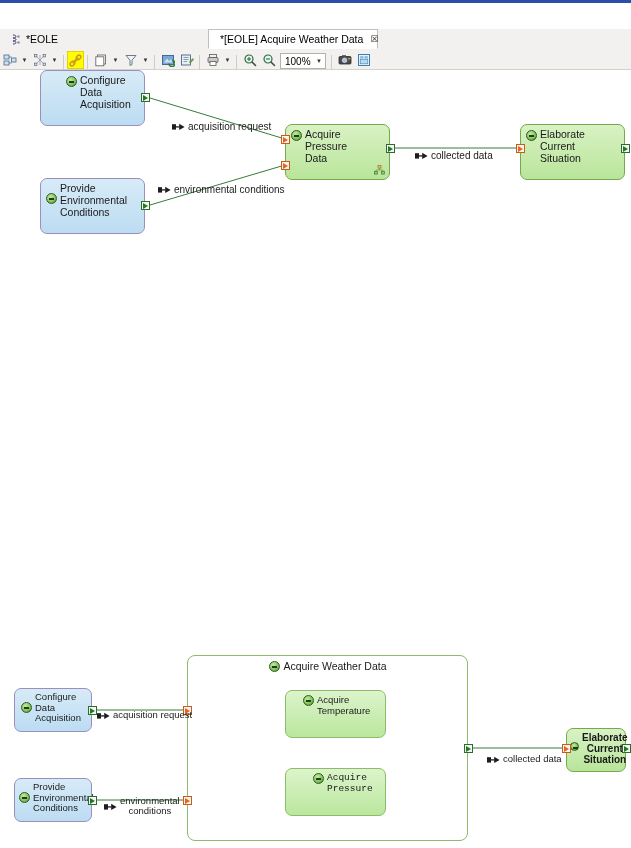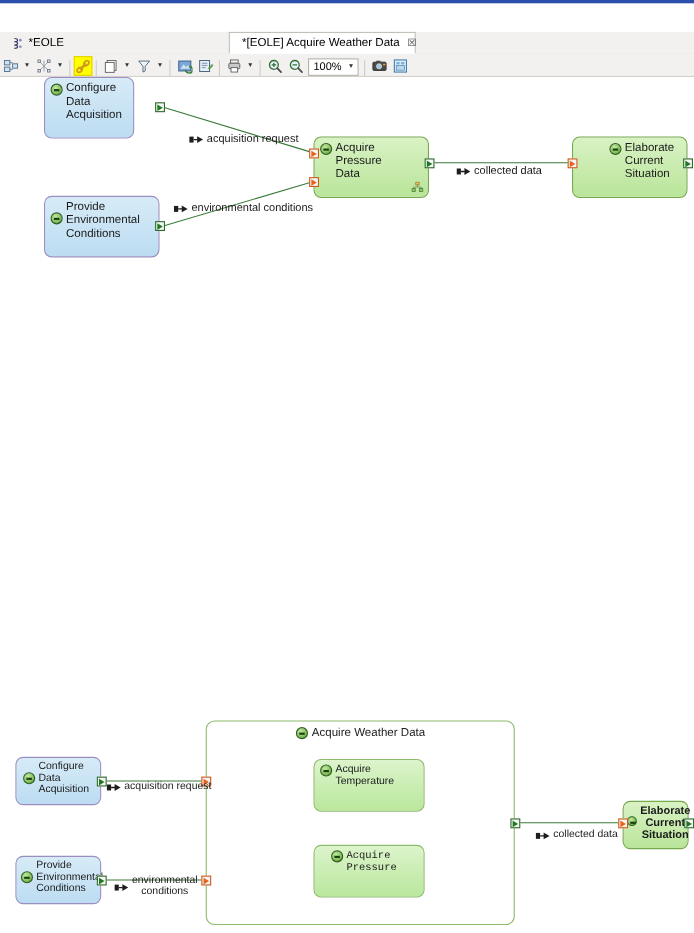--- a/index.html
+++ b/index.html
@@ -137,20 +137,21 @@
     background: linear-gradient(to bottom, #d7ebf7 0%, #bcdcf2 100%);
     border: 1px solid #9a8fc0;
   }
   .node-green {
     background: linear-gradient(to bottom, #d9f2c4 0%, #b9e59a 100%);
     border: 1px solid #76a84e;
   }
   .node-green-light {
     background: linear-gradient(to bottom, #dcf4cb 0%, #bae79d 100%);
     border: 1px solid #8cbb6b;
+    padding-left: 12px;
   }
   .node-container {
     background: #ffffff;
     border: 1px solid #8cbb6b;
     border-radius: 8px;
   }
   .node-hdr {
     display: flex;
     align-items: flex-start;
     gap: 3px;
@@ -411,21 +412,21 @@
 
     <path d="M390 78 L521 78" stroke="#3a7a3a" stroke-width="1" fill="none"></path>
 
     <path d="M93 640 L188 640" stroke="#3a7a3a" stroke-width="1" fill="none"></path>
 
     <path d="M93 730 L188 730" stroke="#3a7a3a" stroke-width="1" fill="none"></path>
 
     <path d="M468 678 L567 678" stroke="#3a7a3a" stroke-width="1" fill="none"></path>
   </svg>
 
-  <div class="node node-blue" style="left:40px; top:0px; width:82px; height:56px;">
+  <div class="node node-blue" style="left:40px; top:0px; width:105px; height:56px;padding-left:20px;">
     <div class="node-hdr">
       <span class="fn-icon"></span>
       <span class="node-label">Configure Data
 Acquisition</span>
     </div>
   </div>
   <div class="port port-out" style="left:141px; top:23px;"></div>
 
   <div class="node node-blue" style="left:40px; top:108px; width:105px; height:56px;">
     <div class="node-hdr">
@@ -447,21 +448,21 @@
       <rect x="4" y="0.5" width="3" height="2.6" fill="#f0c060" stroke="#8a6a1a" stroke-width="0.6"></rect>
       <rect x="0.5" y="6.5" width="3" height="2.6" fill="#8fc76a" stroke="#3f6f28" stroke-width="0.6"></rect>
       <rect x="7.5" y="6.5" width="3" height="2.6" fill="#8fc76a" stroke="#3f6f28" stroke-width="0.6"></rect>
       <path d="M5.5 3.1 V5 M2 6.5 V5 H9 V6.5" fill="none" stroke="#5a7a4a" stroke-width="0.6"></path>
     </svg>
   </div>
   <div class="port port-in" style="left:281px; top:65px;"></div>
   <div class="port port-in" style="left:281px; top:91px;"></div>
   <div class="port port-out" style="left:386px; top:74px;"></div>
 
-  <div class="node node-green" style="left:520px; top:54px; width:105px; height:56px;padding-left:28px;">
+  <div class="node node-green" style="left:520px; top:54px; width:105px; height:56px;">
     <div class="node-hdr">
       <span class="fn-icon"></span>
       <span class="node-label">Elaborate Current
 Situation</span>
     </div>
   </div>
   <div class="port port-in" style="left:516px; top:74px;"></div>
   <div class="port port-out" style="left:621px; top:74px;"></div>
 
   <div class="xlabel" style="left:172px; top:33px;">

